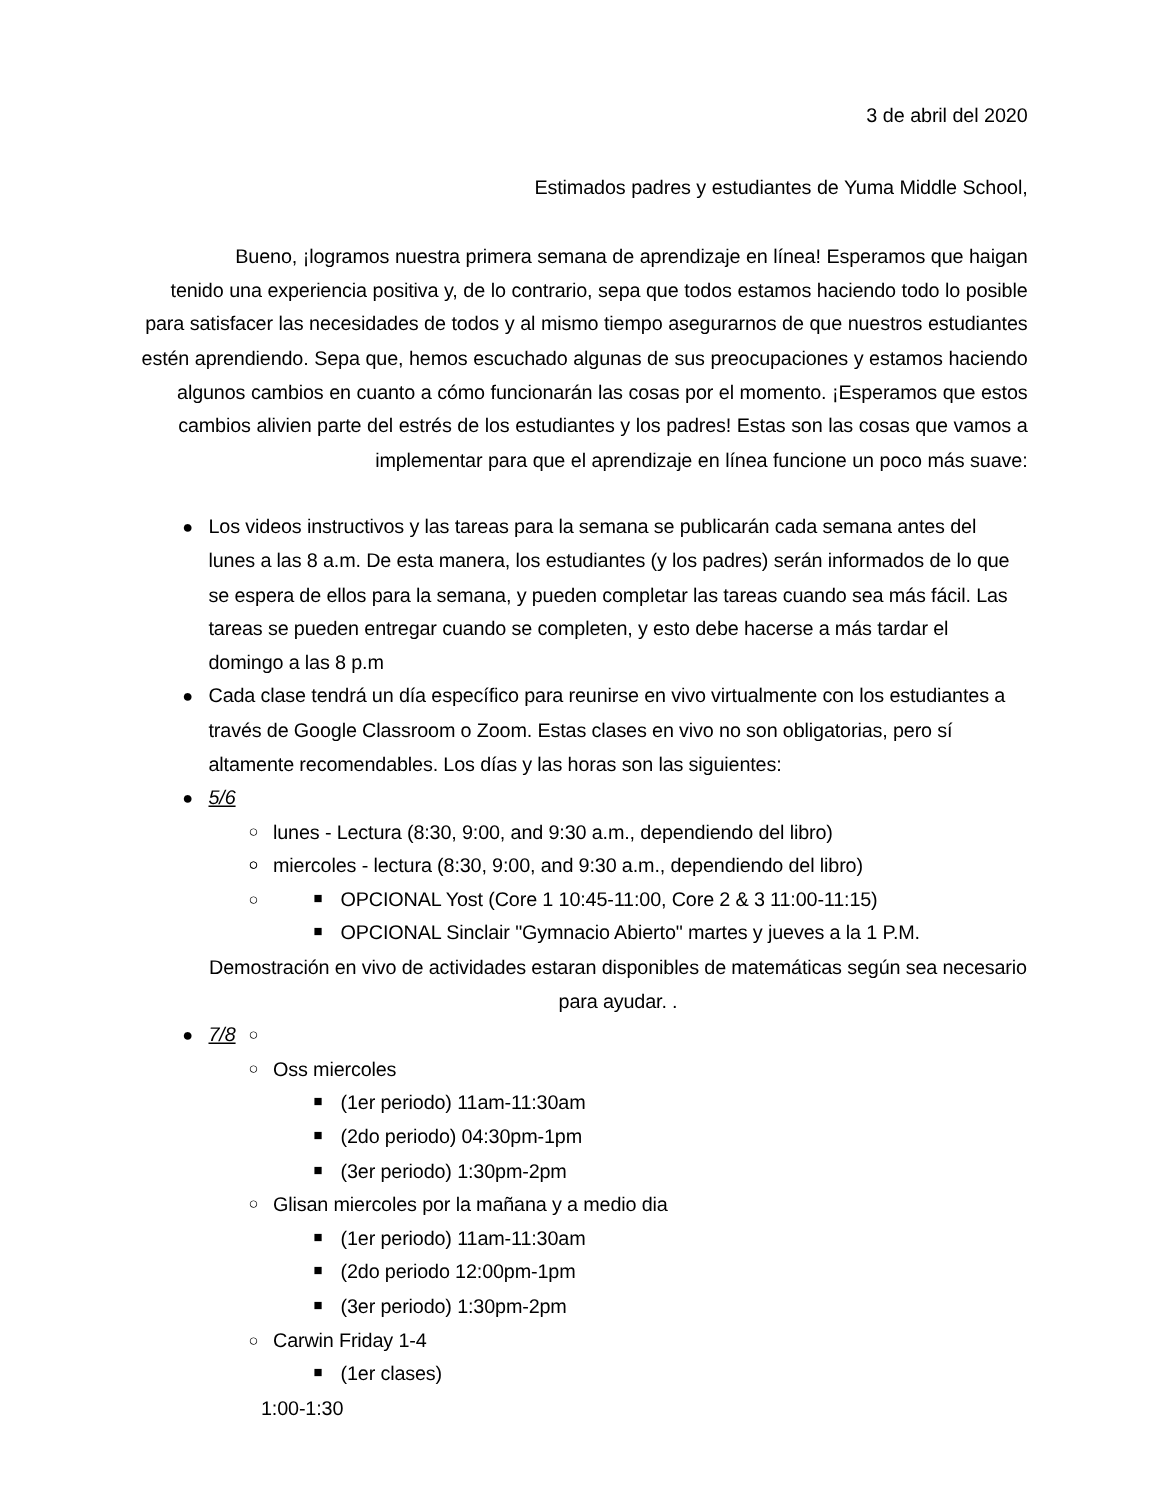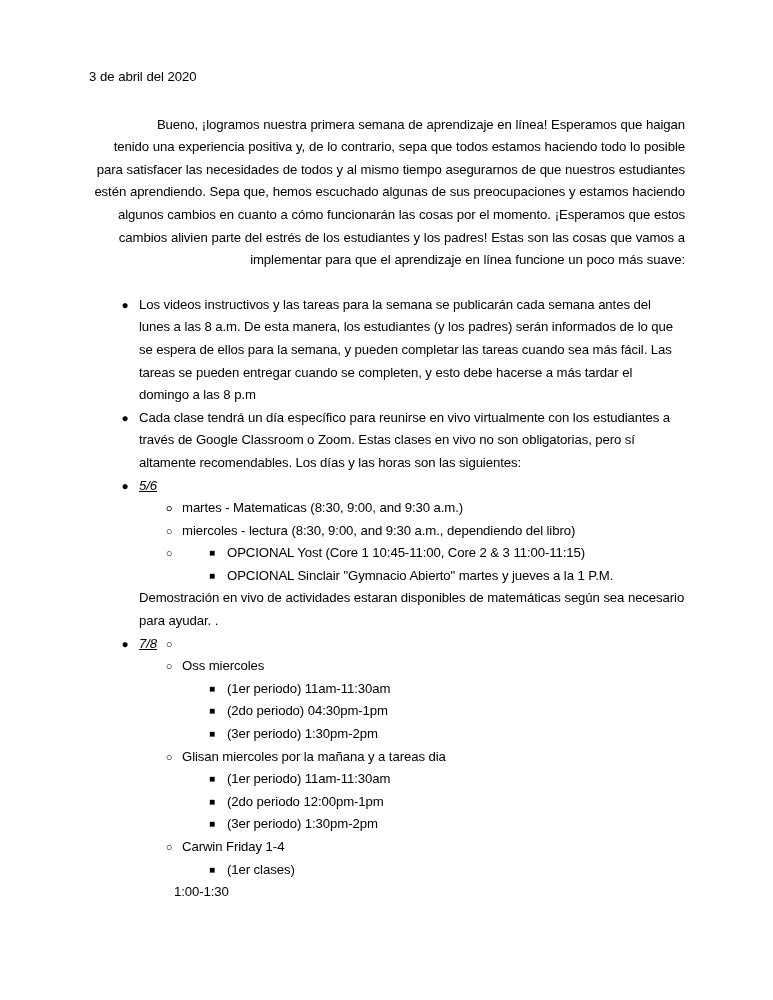--- a/index.html
+++ b/index.html
@@ -27,20 +27,21 @@
     top: 66px;
     width: 596px;
   }
 
   
   .line {
     font-size: 13.2px;
     line-height: 22.6px;
     letter-spacing: -0.1px;
     word-spacing: 0.2px;
+    text-align: right;
   }
   .date-line {
     margin: 0 0 25px 0;
   }
   .salutation {
     margin: 0 0 24px 0;
   }
   .para {
     margin: 0;
     text-indent: 48px;
@@ -111,37 +112,39 @@
   .mk { color: #000; }
 
   .ital-ul {
     font-style: italic;
     text-decoration: underline;
   }
   .cont-block {
     font-size: 13.2px;
     line-height: 22.6px;
     letter-spacing: -0.1px;
+    text-align: center;
   }
   
   .time-line {
     font-size: 13.2px;
     line-height: 22.6px;
     letter-spacing: -0.1px;
     margin-left: -53px;
   }
 </style>
 </head>
 <body>
 
 <div class="page">
   <div class="content">
 
     <div class="line date-line">3 de abril del 2020</div>
 
+    <div class="line salutation">Estimados padres y estudiantes de Yuma Middle School,</div>
 
     <div class="line para">Bueno, ¡logramos nuestra primera semana de aprendizaje en línea! Esperamos que haigan tenido una experiencia positiva y, de lo contrario, sepa que todos estamos haciendo todo lo posible para satisfacer las necesidades de todos y al mismo tiempo asegurarnos de que nuestros estudiantes estén aprendiendo. Sepa que, hemos escuchado algunas de sus preocupaciones y estamos haciendo algunos cambios en cuanto a cómo funcionarán las cosas por el momento. ¡Esperamos que estos cambios alivien parte del estrés de los estudiantes y los padres! Estas son las cosas que vamos a implementar para que el aprendizaje en línea funcione un poco más suave:</div>
 
     <ul class="lv1">
 
       <li class="gap-after">
         <span class="mk">●</span>
         <span>Los videos instructivos y las tareas para la semana se publicarán cada semana antes del lunes a las 8 a.m. De esta manera, los estudiantes (y los padres) serán informados de lo que se espera de ellos para la semana, y pueden completar las tareas cuando sea más fácil. Las tareas se pueden entregar cuando se completen, y esto debe hacerse a más tardar el domingo a las 8 p.m</span>
       </li>
 
@@ -151,25 +154,25 @@
       </li>
 
       <li>
         <span class="mk">●</span>
         <span class="ital-ul">5/6</span>
 
         <ul class="lv2">
 
           <li>
             <span class="mk">○</span>
-          </li>
-
-          <li>
-            <span class="mk">○</span>
-            <span>martes - Matematicas (8:30, 9:00, and 9:30 a.m.)</span>
+            <span>lunes - Lectura (8:30, 9:00, and 9:30 a.m., dependiendo del libro)</span>
+          </li>
+
+          <li>
+            <span class="mk">○</span>
           </li>
 
           <li>
             <span class="mk">○</span>
             <span>miercoles - lectura (8:30, 9:00, and 9:30 a.m., dependiendo del libro)</span>
           </li>
 
           <li>
             <span class="mk">○</span>
 
@@ -214,21 +217,21 @@
               </li>
               <li>
                 <span class="mk">■</span>
                 <span>(3er periodo) 1:30pm-2pm</span>
               </li>
             </ul>
           </li>
 
           <li>
             <span class="mk">○</span>
-            <span>Glisan miercoles por la mañana y a tareas dia</span>
+            <span>Glisan miercoles por la mañana y a medio dia</span>
             <ul class="lv3">
               <li>
                 <span class="mk">■</span>
                 <span>(1er periodo) 11am-11:30am</span>
               </li>
               <li>
                 <span class="mk">■</span>
                 <span>(2do periodo 12:00pm-1pm</span>
               </li>
               <li>

